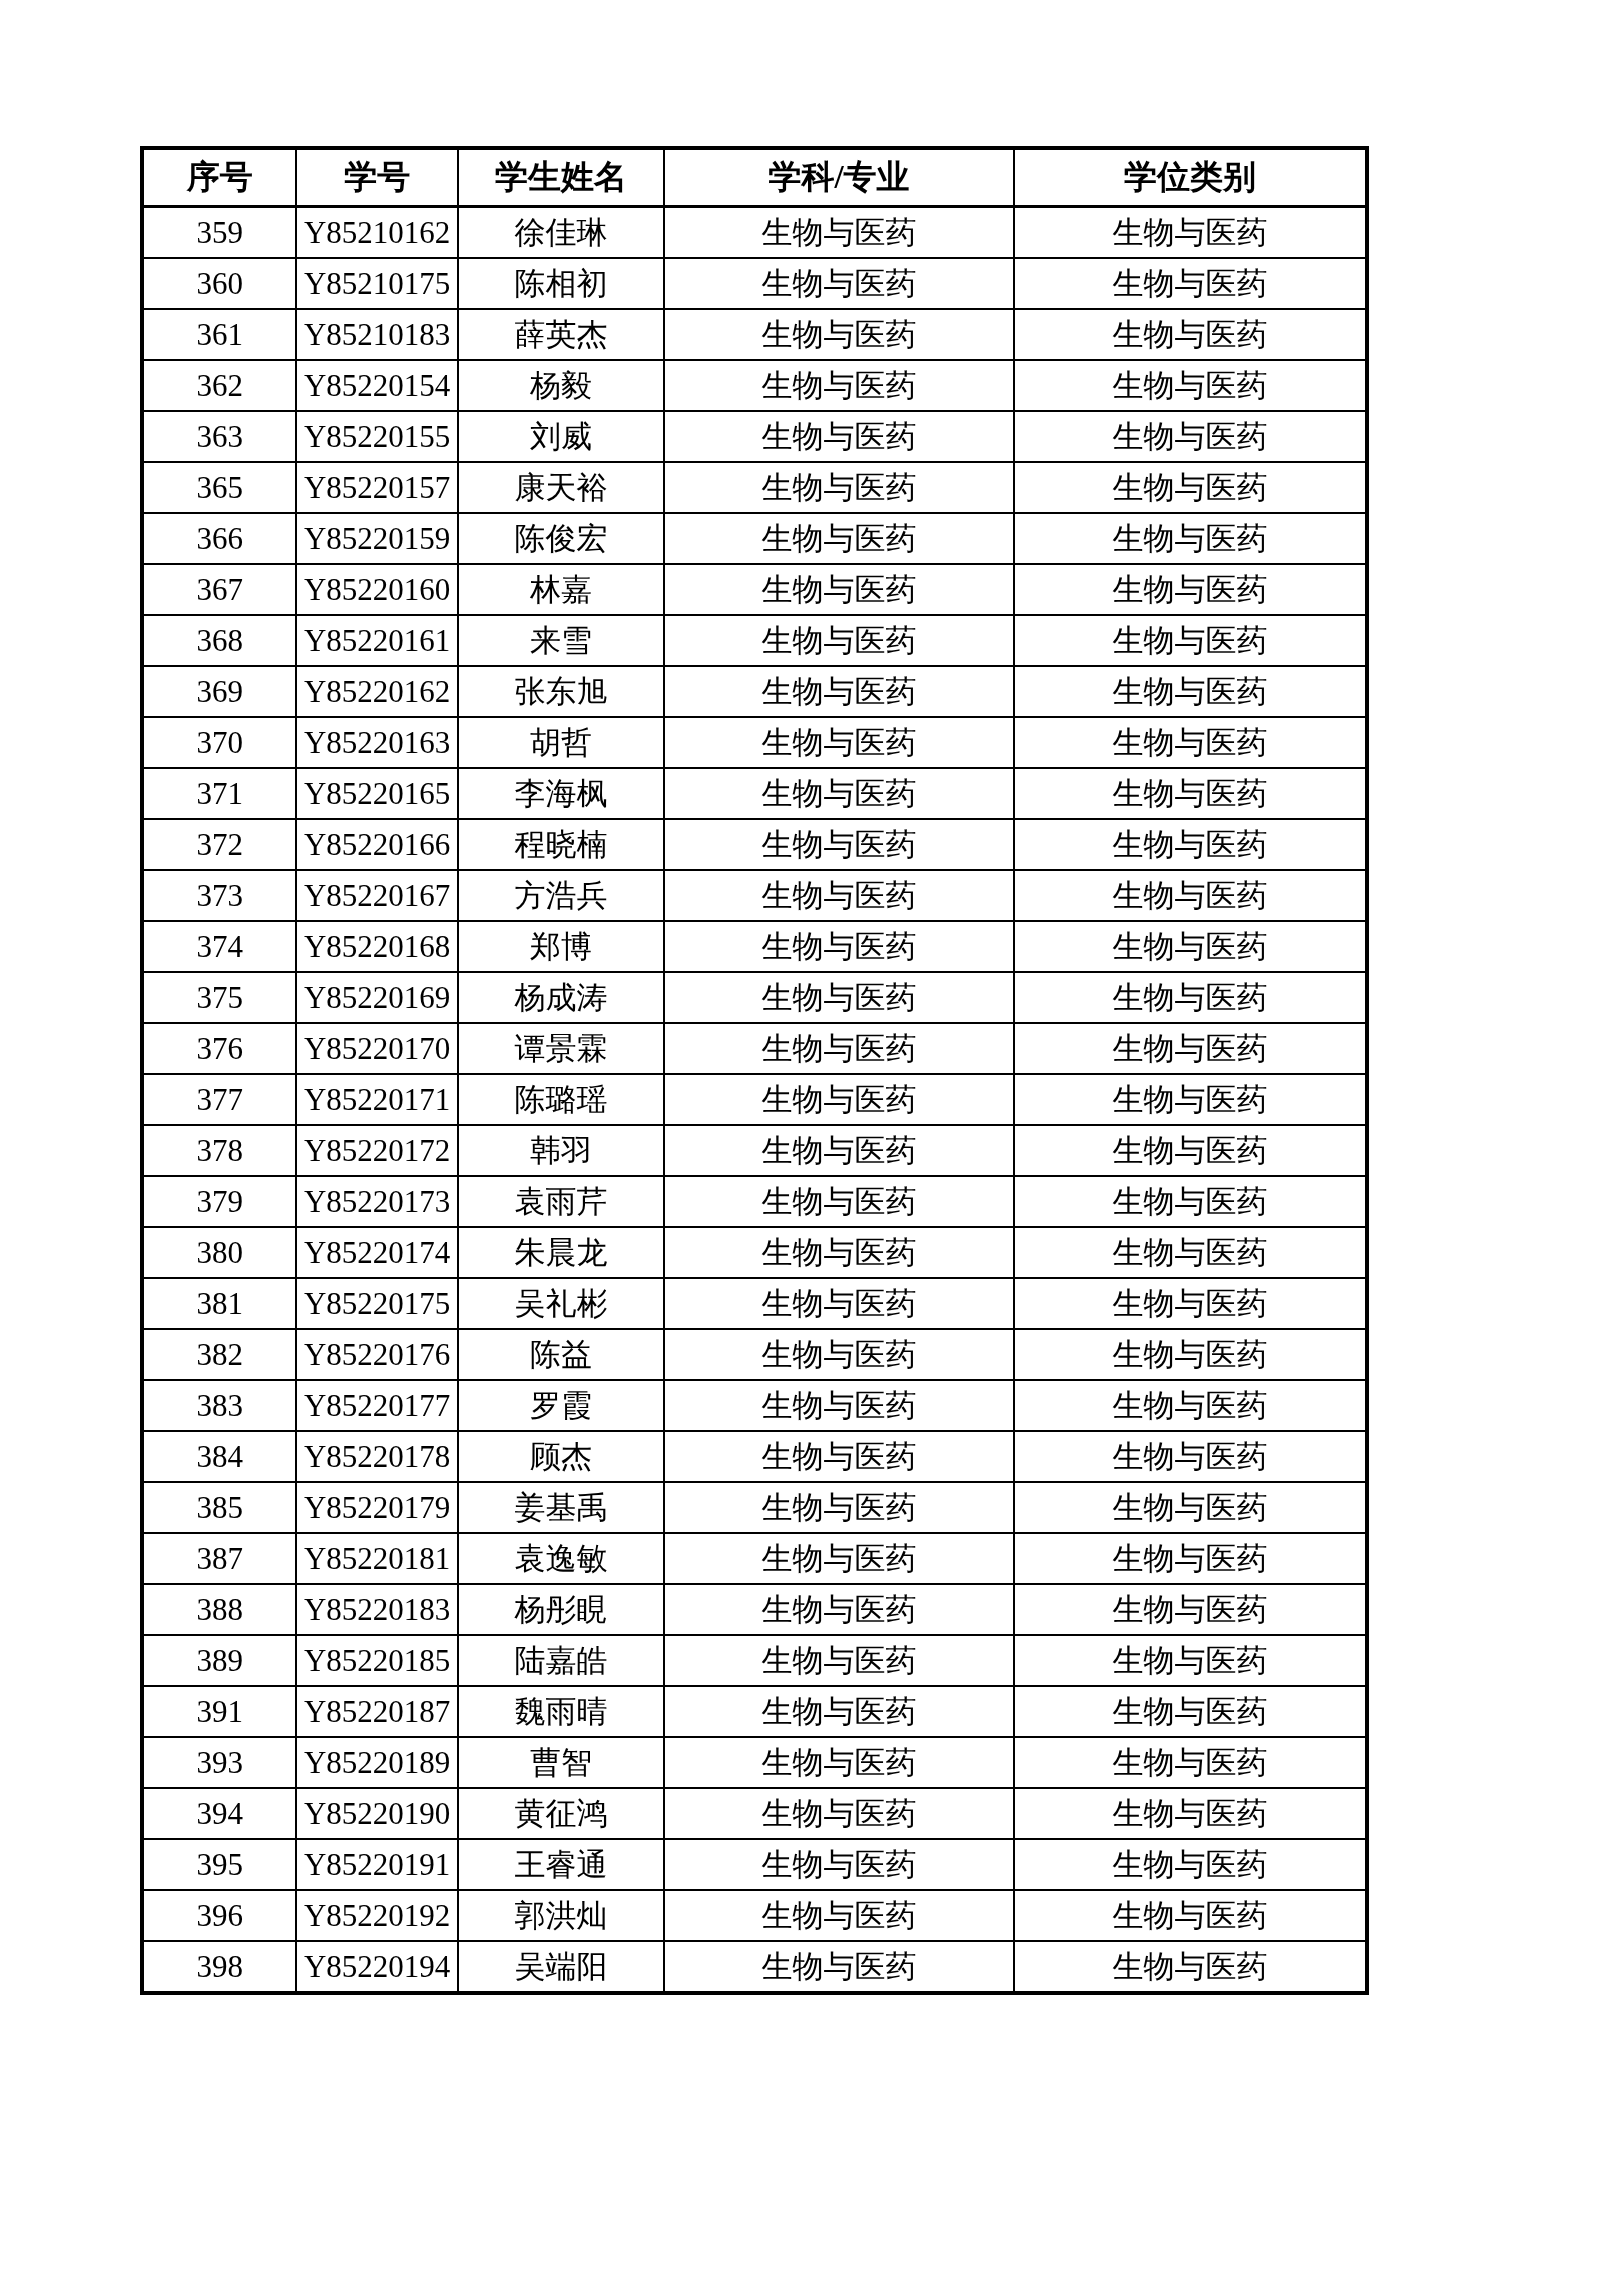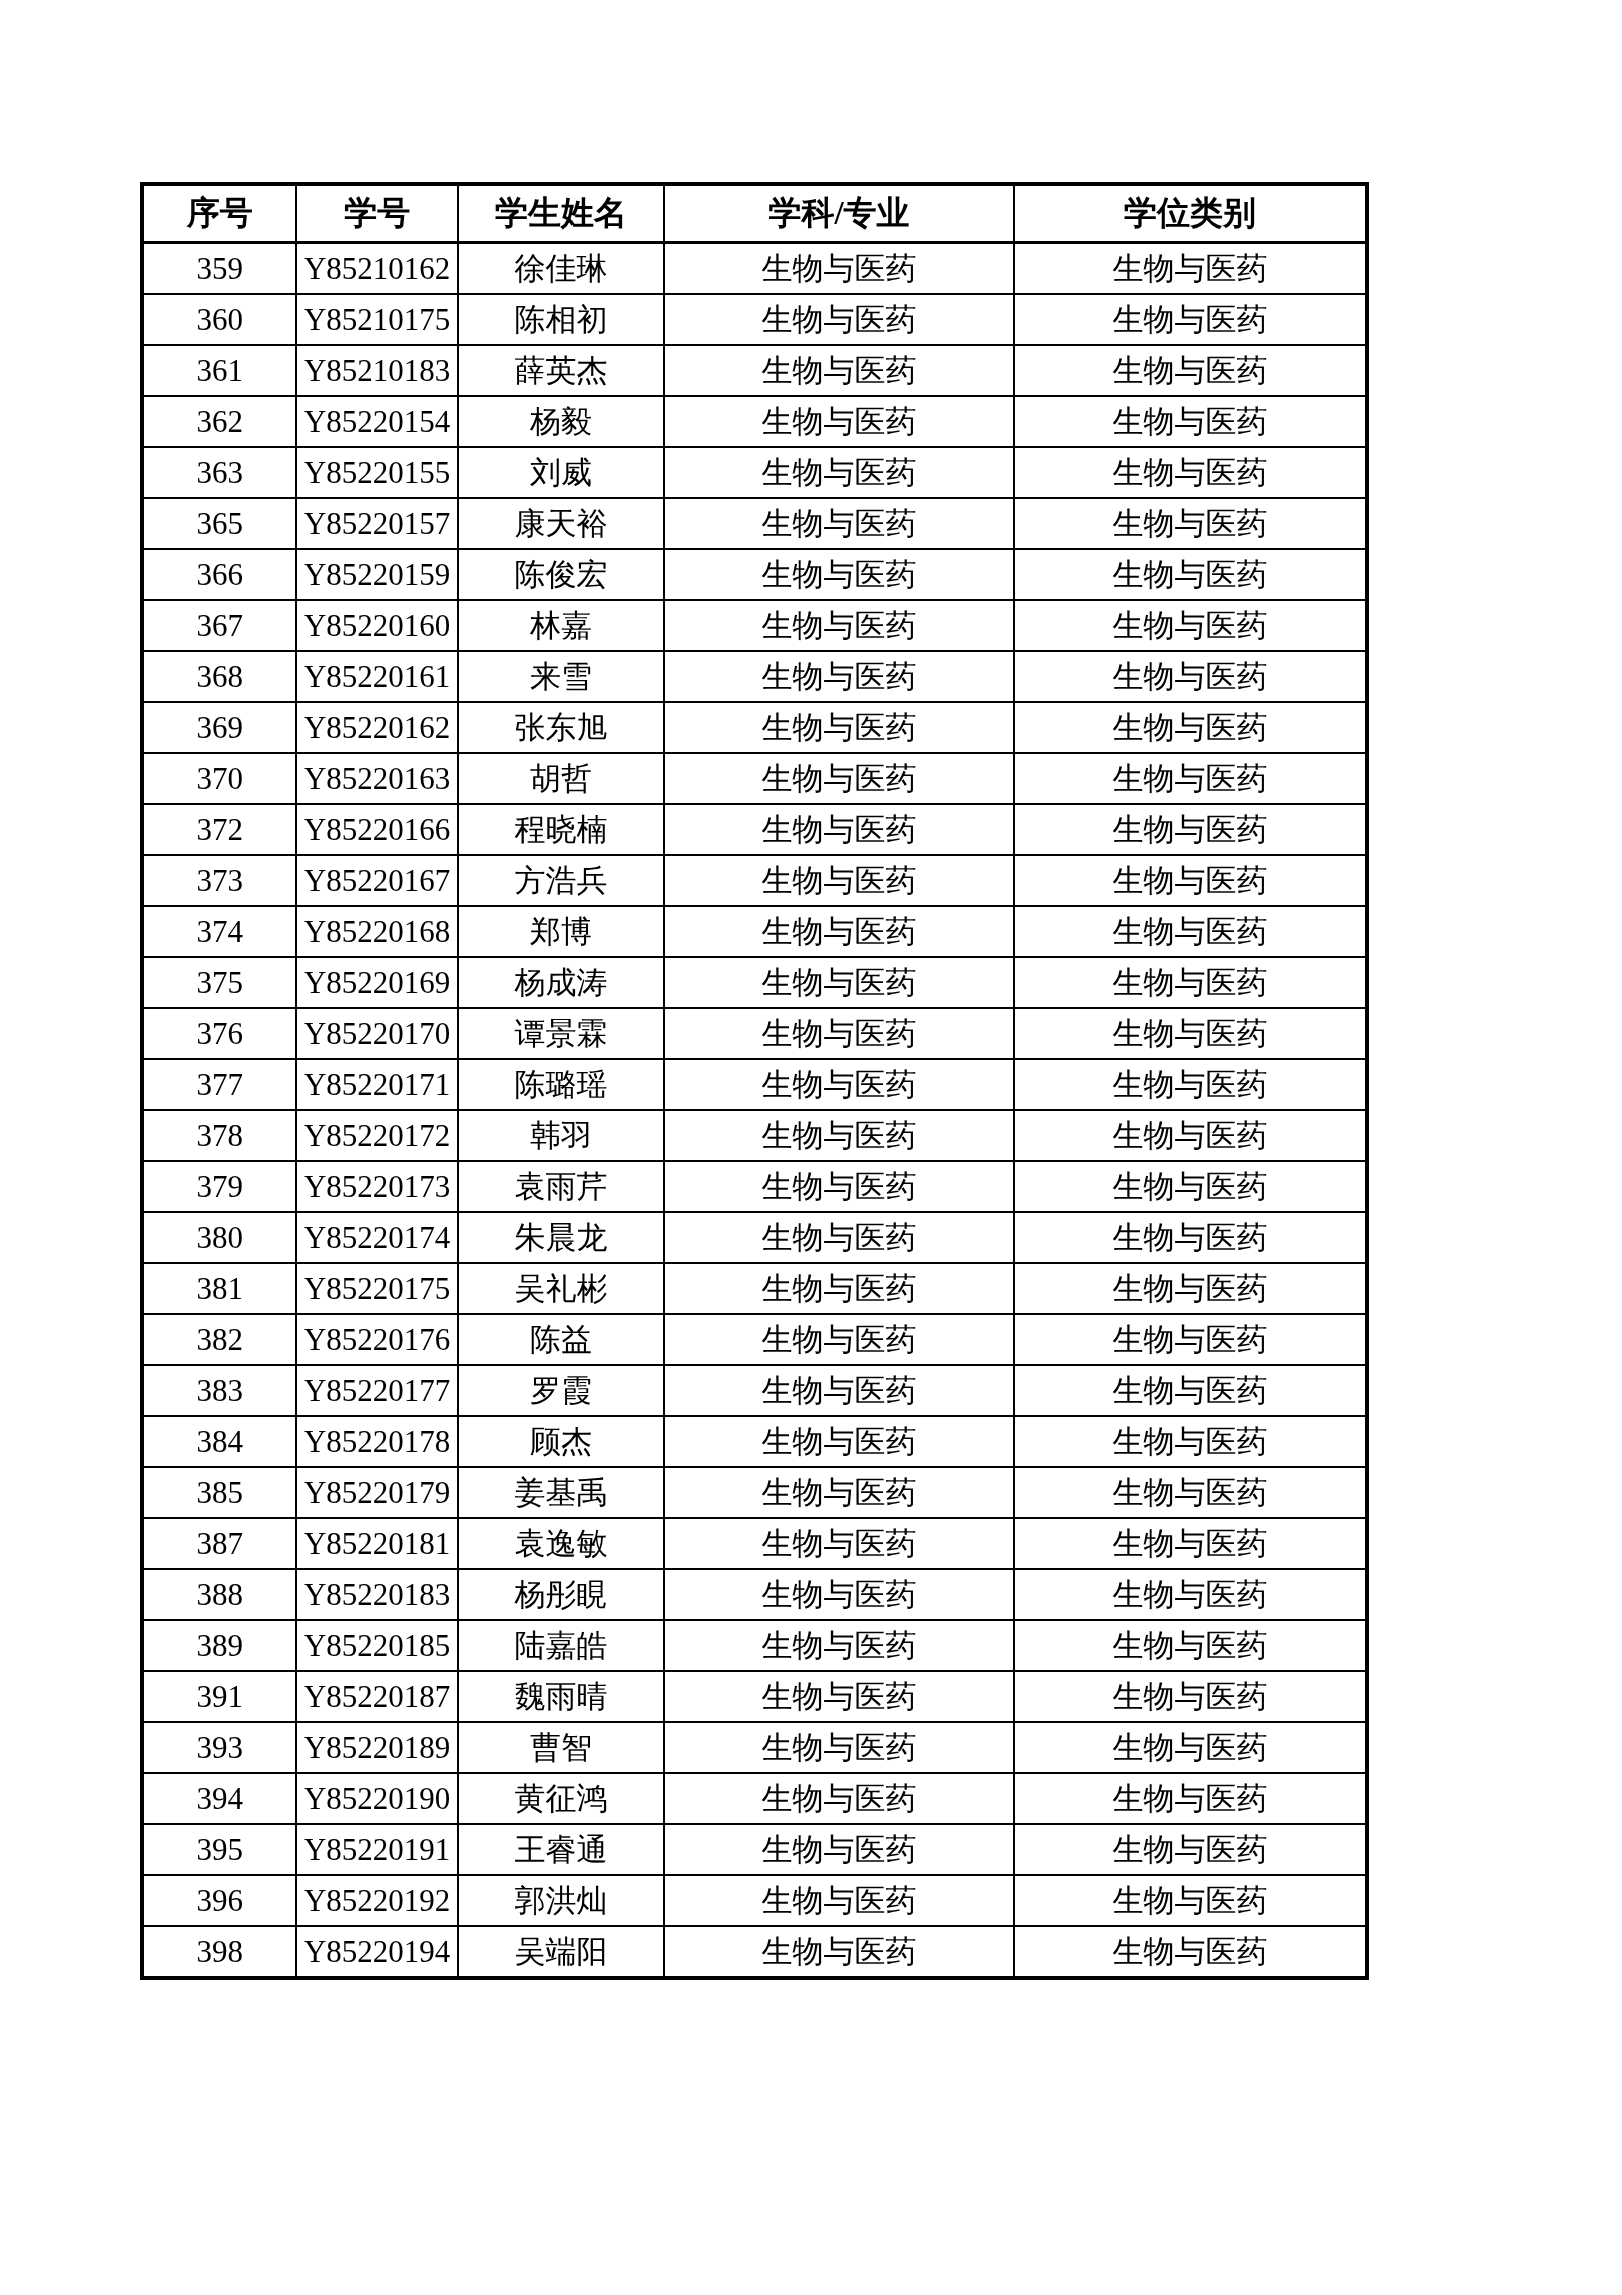--- a/index.html
+++ b/index.html
@@ -36,21 +36,20 @@
     border-bottom-width: 2.6px;
     text-align: center;
     vertical-align: middle;
     padding: 0;
     overflow: hidden;
     white-space: nowrap;
   }
   
   .student-table {
     border: 4.6px solid #000000;
-    margin-top: 36px;
   }
   .student-table thead th {
     height: 55px;
     font-size: 33px;
     font-weight: bold;
     border-bottom-width: 3.9px;
   }
   .student-table tbody td {
     height: 49px;
     font-size: 31px;
@@ -160,20 +159,27 @@
   </tr>
 
   <tr>
     <td>370</td>
     <td>Y85220163</td>
     <td>胡哲</td>
     <td>生物与医药</td>
     <td>生物与医药</td>
   </tr>
 
+  <tr>
+    <td>371</td>
+    <td>Y85220165</td>
+    <td>李海枫</td>
+    <td>生物与医药</td>
+    <td>生物与医药</td>
+  </tr>
 
   <tr>
     <td>372</td>
     <td>Y85220166</td>
     <td>程晓楠</td>
     <td>生物与医药</td>
     <td>生物与医药</td>
   </tr>
 
   <tr>

